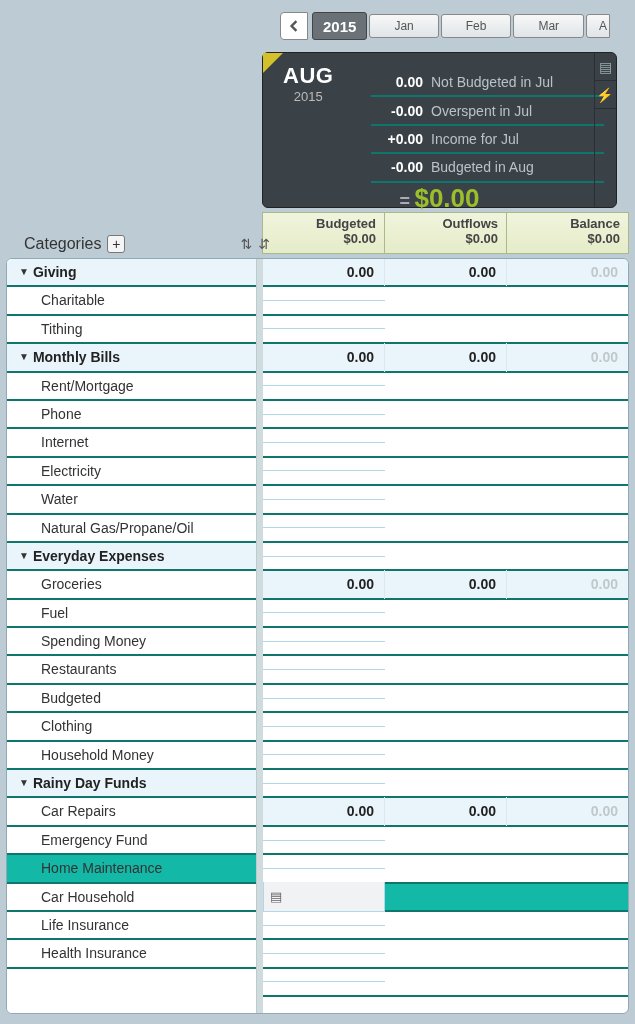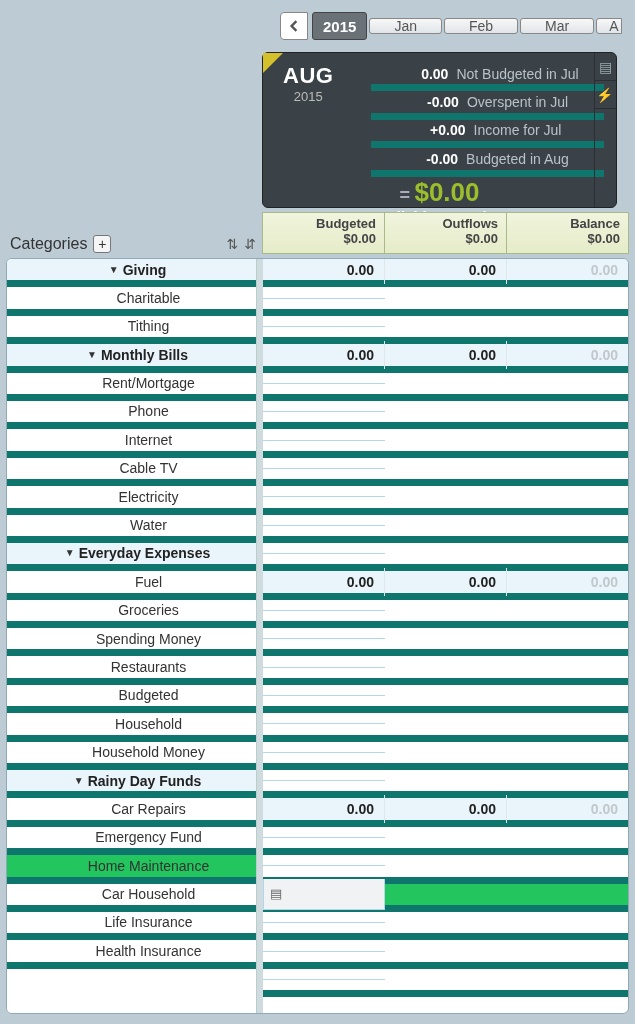--- a/index.html
+++ b/index.html
@@ -41,41 +41,41 @@
     height: 28px;
     padding: 0 10px;
     border: 1px solid #444;
     border-radius: 3px;
     display: flex;
     align-items: center;
   }
   .month-btn {
     background: linear-gradient(#f7f7f7,#e0e5e8);
     border: 1px solid #888;
-    height: 16px;
+    height: 24px;
     padding: 0 24px;
-    font-size: 14px;
+    font-size: 12px;
     color: #555;
     display: flex;
     align-items: center;
     border-radius: 3px;
     margin-left: 2px;
   }
   
   .summary {
     position: absolute;
     top: 52px;
     left: 262px;
     width: 355px;
     height: 156px;
     background: #3b4247;
     border: 1px solid #222;
     border-radius: 6px;
     color: #c9d2d8;
-    padding: 8px 12px;
+    padding: 14px 12px;
   }
   .summary .corner {
     position: absolute;
     top: 0; left: 0;
     width: 0; height: 0;
     border-top: 20px solid #d4c02a;
     border-right: 20px solid transparent;
   }
   .summary .month {
     position: absolute;
@@ -166,21 +166,21 @@
     font-size: 13px;
     color: #444;
   }
   .colhead .col-last { border-right: none; }
   .colhead .hd { font-weight: bold; }
   .colhead .sub { font-weight: bold; }
   
   .cat-title {
     position: absolute;
     top: 232px;
-    left: 10px;
+    left: 24px;
     width: 246px;
     display: flex;
     align-items: center;
     height: 24px;
     font-size: 16px;
     color: #333;
   }
   .cat-title .add {
     width: 18px; height: 18px;
     border: 1px solid #777;
@@ -228,34 +228,33 @@
     position: absolute;
     left: 250px;
     top: 0;
     bottom: 0;
     width: 6px;
     background: #d0dbe0;
   }
   .row {
     height: 28.4px;
     line-height: 28.4px;
-    border-bottom: 7px solid #0f766e;
+    border-bottom: 2px solid #0f766e;
     font-size: 14px;
     color: #333;
     display: flex;
     align-items: center;
-    justify-content: center;
   }
   .row.group {
     background: #eaf5fb;
     font-weight: bold;
     color: #222;
   }
   .row.selected {
-    background: #22c55e;
+    background: #14b8a6;
   }
   .left .row { padding-left: 12px; }
   .left .row.sub { padding-left: 34px; font-weight: normal; }
   .left .row .caret {
     margin-right: 4px;
     color: #333;
     font-size: 10px;
   }
   .right .row {
     display: flex;
@@ -389,49 +388,49 @@
       <div class="row sub">
         <span>Rent/Mortgage</span>
       </div>
       <div class="row sub">
         <span>Phone</span>
       </div>
       <div class="row sub">
         <span>Internet</span>
       </div>
       <div class="row sub">
-        <span>Cable TV</span>
-      </div>
-      <div class="row sub">
         <span>Electricity</span>
       </div>
       <div class="row sub">
         <span>Water</span>
+      </div>
+      <div class="row sub">
+        <span>Natural Gas/Propane/Oil</span>
       </div>
       <div class="row group">
         <span class="caret">▼</span>
         <span>Everyday Expenses</span>
       </div>
       <div class="row sub">
+        <span>Groceries</span>
+      </div>
+      <div class="row sub">
         <span>Fuel</span>
       </div>
       <div class="row sub">
-        <span>Groceries</span>
-      </div>
-      <div class="row sub">
         <span>Spending Money</span>
       </div>
       <div class="row sub">
         <span>Restaurants</span>
       </div>
       <div class="row sub">
         <span>Budgeted</span>
       </div>
       <div class="row sub">
-        <span>Household</span>
+        <span>Clothing</span>
       </div>
       <div class="row sub">
         <span>Household Money</span>
       </div>
       <div class="row group">
         <span class="caret">▼</span>
         <span>Rainy Day Funds</span>
       </div>
       <div class="row sub">
         <span>Car Repairs</span>

